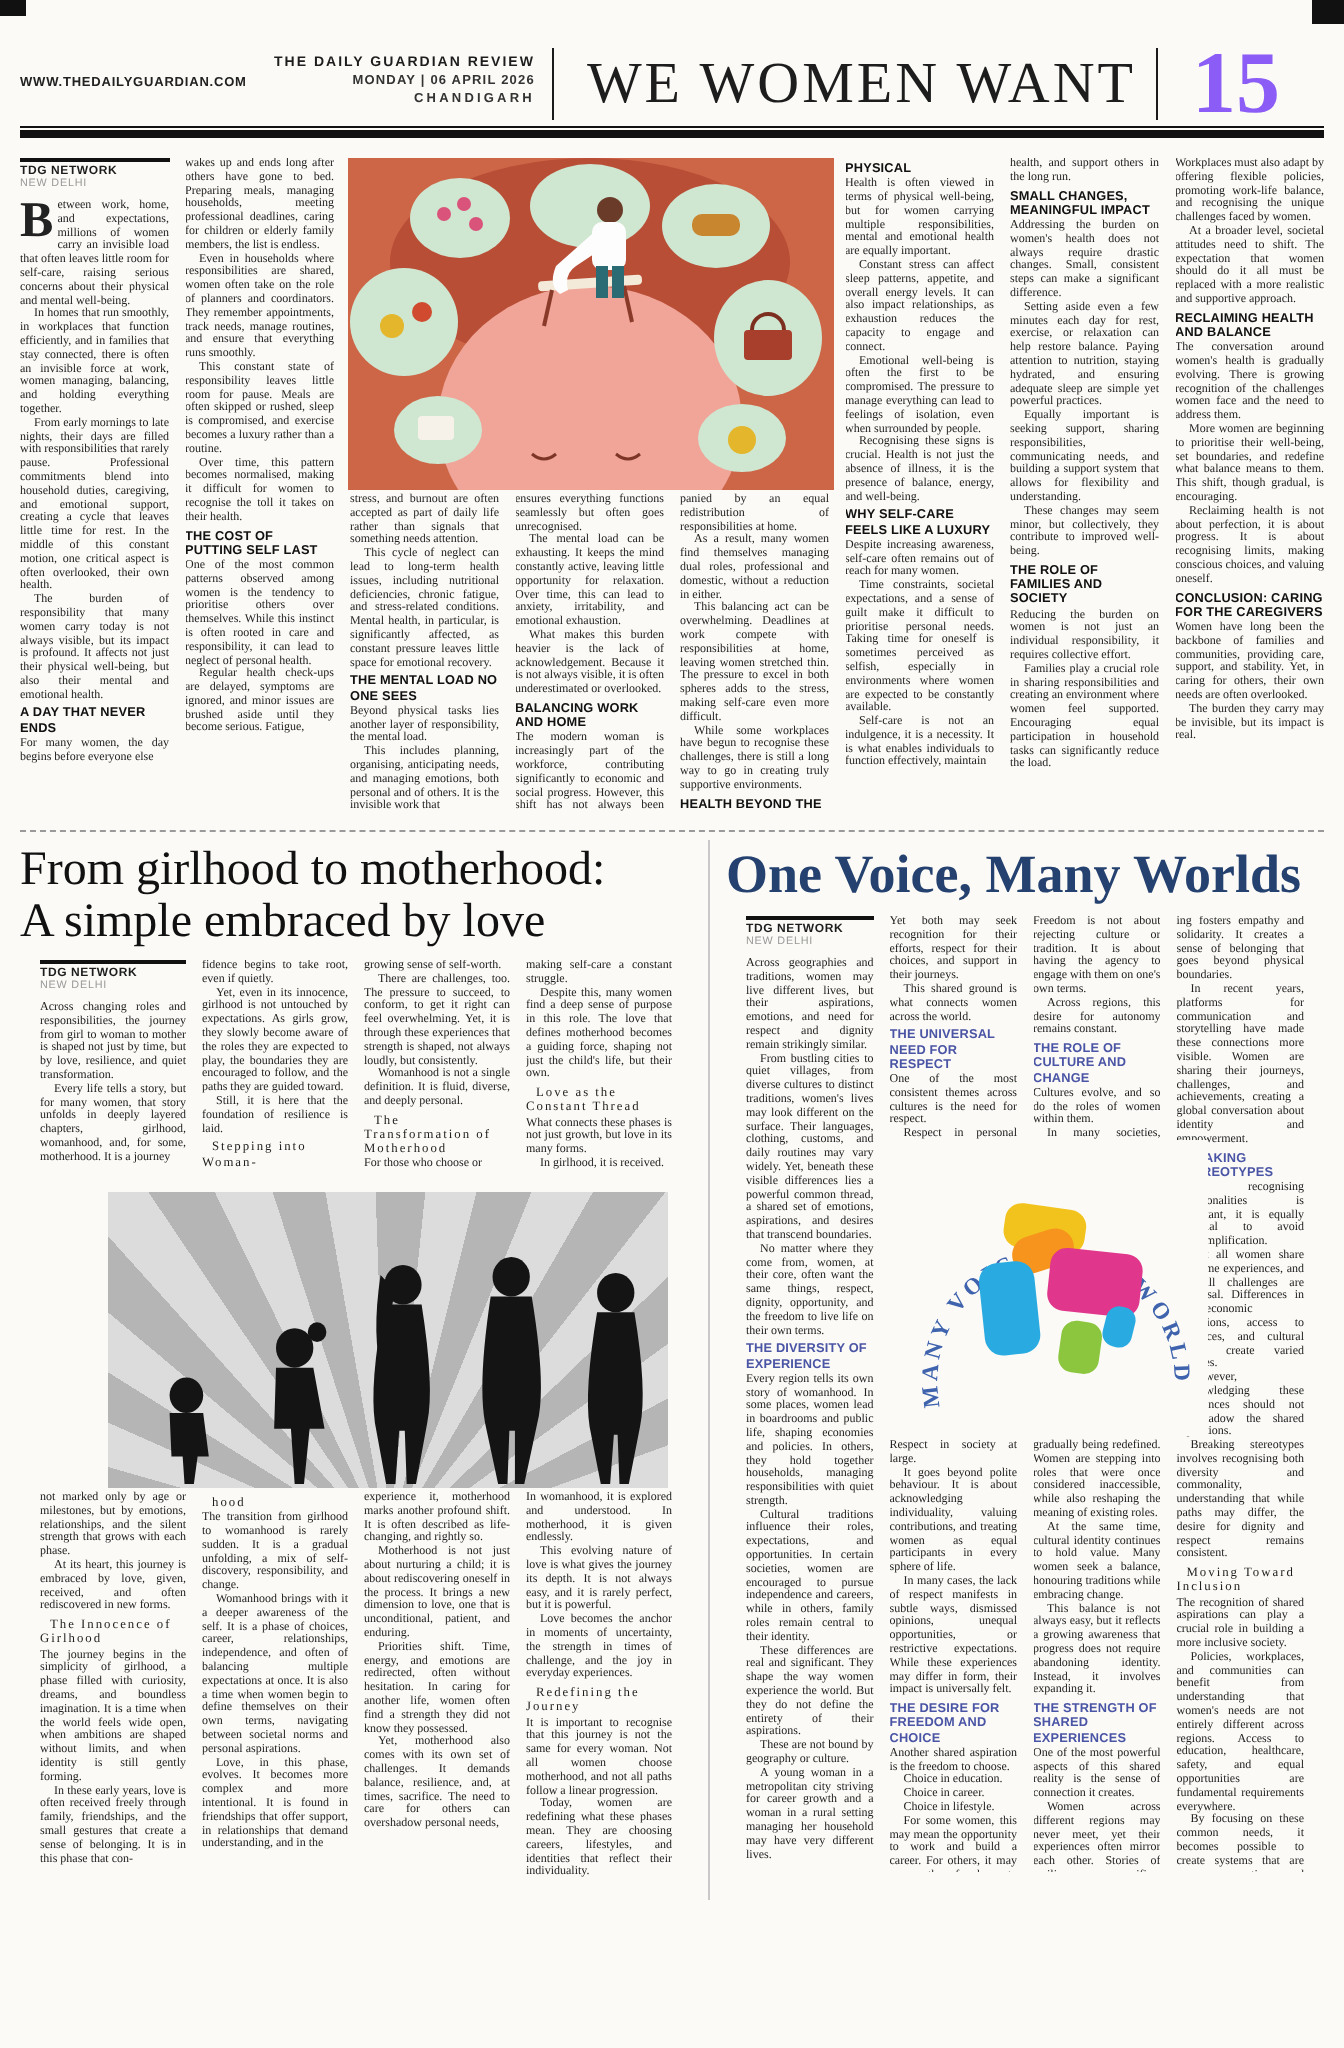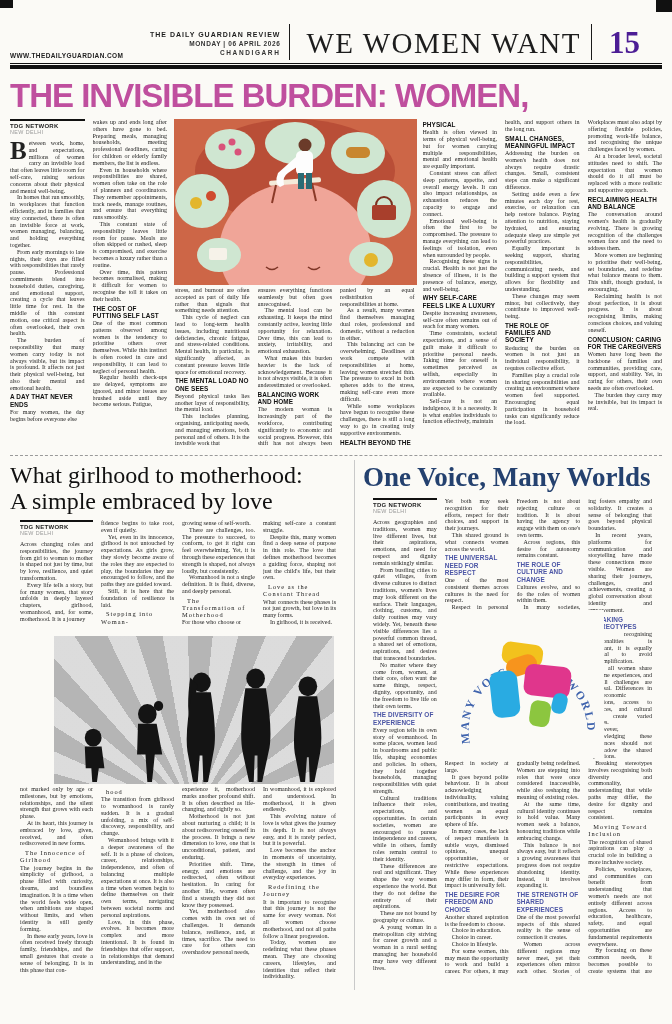--- a/index.html
+++ b/index.html
@@ -4,33 +4,33 @@
 <style>
   html,body{margin:0;padding:0;}
   body{width:672px;height:1024px;background:#fbfaf6;position:relative;overflow:hidden;
        font-family:"Liberation Serif","DejaVu Serif",serif;color:#1d1d1d;}
   .corner{position:absolute;background:#111;}
   .corner.tl{left:0;top:0;width:13px;height:8px;}
   .corner.tr{right:0;top:0;width:16px;height:12px;}
 
   
   .header{margin:24px 10px 0 10px;}
-  .header-row{display:flex;align-items:flex-end;}
+  .header-row{display:flex;align-items:center;}
   .site-url{font-family:"Liberation Sans",sans-serif;font-size:6.5px;font-weight:700;
             letter-spacing:.4px;color:#222;margin-bottom:1px;}
   .hspacer{flex:1;}
   .masthead-block{text-align:right;font-family:"Liberation Sans",sans-serif;line-height:9px;
                   padding-right:9px;margin-bottom:3px;}
   .masthead-block .l1{font-size:7px;font-weight:700;letter-spacing:1px;}
   .masthead-block .l2{font-size:6.5px;font-weight:700;letter-spacing:.6px;color:#333;}
   .masthead-block .l3{font-size:6.5px;font-weight:700;letter-spacing:1.6px;color:#333;}
   .vrule{width:1px;background:#1a1a1a;height:36px;margin:0 7px 0 0;}
   .section-title{font-size:29px;letter-spacing:1.5px;font-weight:500;line-height:34px;
                  padding:0 10px 0 9px;white-space:nowrap;}
-  .page-num{font-size:31px;font-weight:700;color:#4c1d95;line-height:34px;padding:0 22px 0 10px;}
+  .page-num{font-size:44px;font-weight:700;color:#8b5cf6;line-height:34px;padding:0 22px 0 10px;}
   .rule-thin{border-top:1px solid #111;margin-top:3px;}
   .rule-thick{height:4px;background:#111;margin-top:1px;}
 
   
   .main-headline{margin:10px 10px 4px 10px;font-family:"Liberation Sans",sans-serif;
                  font-weight:700;font-size:33px;line-height:34px;letter-spacing:-1px;
                  color:#bf4f9e;text-transform:uppercase;}
 
   
   .article{position:relative;margin:6px 10px 0 10px;}
@@ -89,21 +89,20 @@
     <div class="vrule"></div>
     <div class="section-title">WE WOMEN WANT</div>
     <div class="vrule"></div>
     <div class="page-num">15</div>
   </div>
   <div class="rule-thin"></div>
   <div class="rule-thick"></div>
 </div>
 
 <div class="main-headline">
-  <div>THE INVISIBLE BURDEN: WOMEN,</div>
 </div>
 
 <div class="article main">
   <div class="cols">
       <div class="col">
         <div class="byline">
           <div class="net">TDG NETWORK</div>
           <div class="city">NEW DELHI</div>
         </div>
         <p class="bp has-dc"><span class="dc">B</span>etween work, home, and expectations, millions of women carry an invisible load that often leaves little room for self-care, raising serious concerns about their physical and mental well-being.</p>
@@ -218,21 +217,21 @@
       </g>
     </svg>
   </div>
 </div>
 
 <div class="section-divider"></div>
 
 <div class="bottom">
   <div class="bottom-left">
     <div class="girl-headline">
-      <div>What girlhood to motherhood:</div>
+      <div>From girlhood to motherhood:</div>
       <div>A simple embraced by love</div>
     </div>
     <div class="article girl">
       <div class="cols">
           <div class="col">
             <div class="fixed-top" style="height: 116px;">
               <div class="byline">
                 <div class="net">TDG NETWORK</div>
                 <div class="city">NEW DELHI</div>
               </div>

